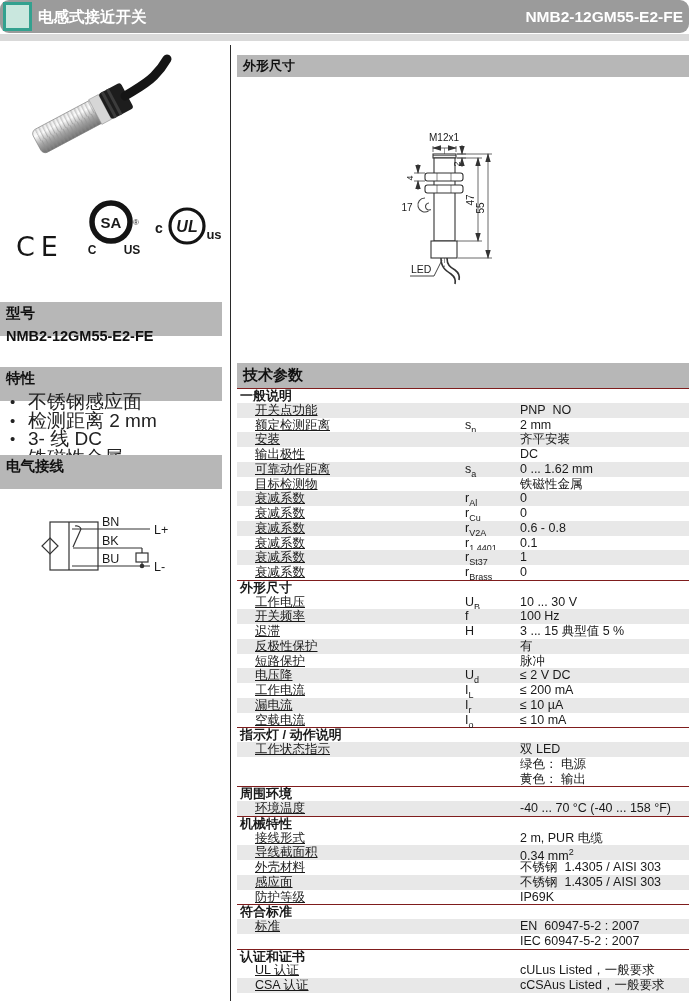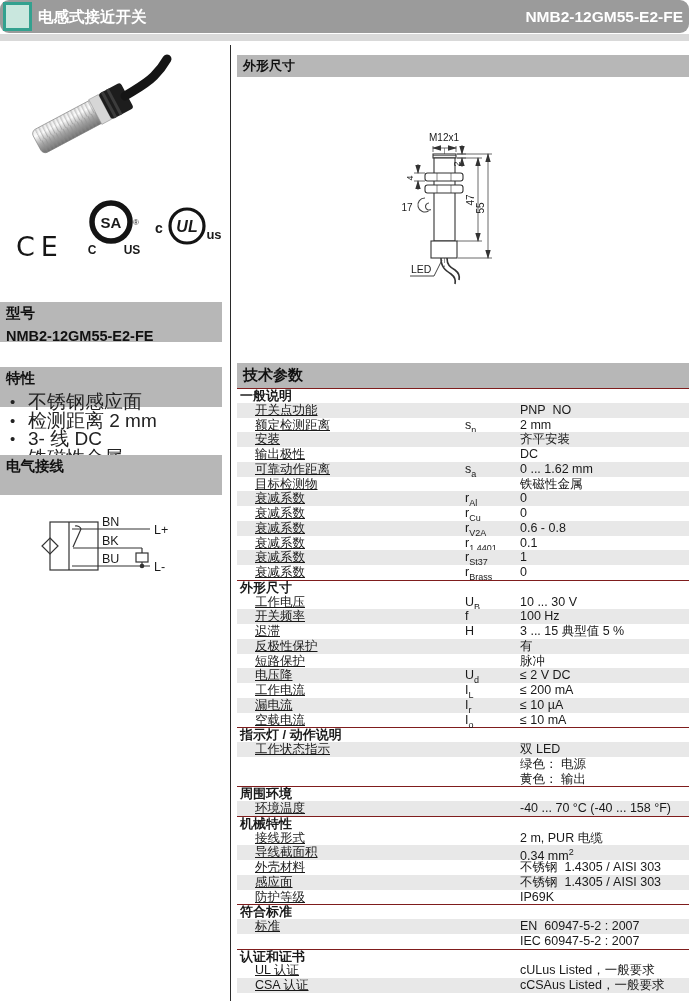--- a/index.html
+++ b/index.html
@@ -9,21 +9,21 @@
   .topbar{position:absolute;left:0;top:0;width:689px;height:33px;background:#9b9b9b;border-radius:9px;}
   .topbar .prodicon{position:absolute;left:3px;top:2px;width:23px;height:23px;
         background:#c9e7de;border:3px solid #33a18f;}
   .topbar .ttl{position:absolute;left:38px;top:0;height:33px;line-height:33px;
         color:#fff;font-weight:bold;font-size:15.5px;}
   .topbar .mdl{position:absolute;right:6px;top:0;height:33px;line-height:33px;
         color:#fff;font-weight:bold;font-size:15.5px;}
   .substrip{position:absolute;left:0;top:34px;width:689px;height:7px;background:#d9d9d9;}
   .vdivider{position:absolute;left:230px;top:45px;width:1px;height:956px;background:#2a2a2a;}
   
-  .lbar{position:absolute;left:0;width:222px;height:40px;background:#b7b7b7;
+  .lbar{position:absolute;left:0;width:222px;height:34px;background:#b7b7b7;
         font-weight:bold;font-size:14.5px;line-height:22px;padding-left:6px;box-sizing:border-box;color:#111;}
   .rbar{position:absolute;left:237px;width:452px;height:22px;background:#b7b7b7;
         font-weight:bold;font-size:13px;line-height:22px;padding-left:6px;box-sizing:border-box;color:#111;}
   .modeltext{position:absolute;left:6px;top:328px;font-weight:bold;font-size:14.5px;color:#111;}
   
   .features{position:absolute;left:6px;top:393px;width:214px;}
   .feat-item{position:relative;padding-left:22px;font-size:19px;line-height:18.5px;color:#222;}
   .feat-item::before{content:"\2022";position:absolute;left:4px;top:0;color:#222;font-size:15px;}
   
   .logos{position:absolute;left:0;top:198px;width:225px;height:58px;}

